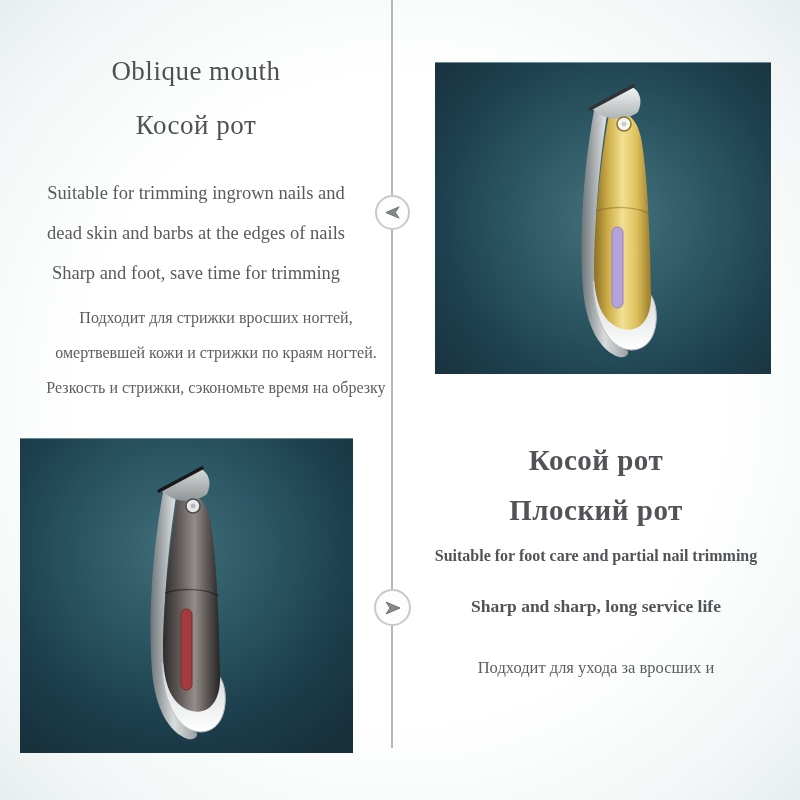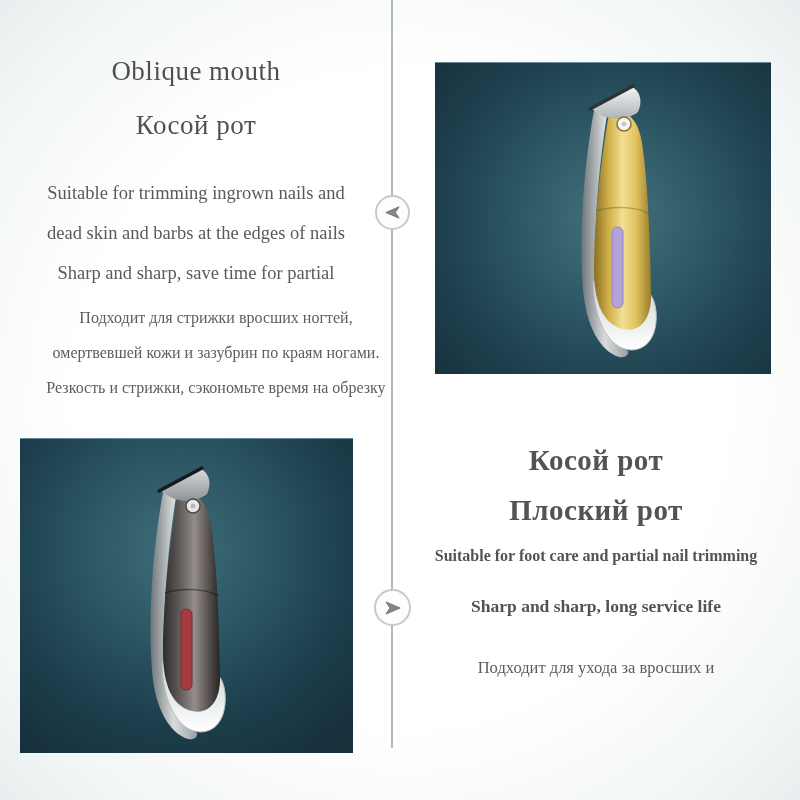--- a/index.html
+++ b/index.html
@@ -52,26 +52,26 @@
 <div class="page">
 
   <div class="divider"></div>
 
   <div class="txt col-l h-lg" style="top:56px;">Oblique mouth</div>
   <div class="txt col-l h-lg" style="top:110px;">Косой рот</div>
 
   <div class="txt col-l en-lines" style="top:173px;">
     <div>Suitable for trimming ingrown nails and</div>
     <div>dead skin and barbs at the edges of nails</div>
-    <div>Sharp and sharp, save time for partial</div>
+    <div>Sharp and foot, save time for trimming</div>
   </div>
 
   <div class="txt col-l ru-lines" style="top:300px;padding-left:20px;">
     <div>Подходит для стрижки вросших ногтей,</div>
-    <div>омертвевшей кожи и зазубрин по краям ногами.</div>
+    <div>омертвевшей кожи и стрижки по краям ногтей.</div>
     <div>Резкость и стрижки, сэкономьте время на обрезку</div>
   </div>
 
   <div class="photo photo-tr">
     <svg viewBox="0 0 336 311">
       <defs>
         <linearGradient id="gGold" x1="0" y1="0" x2="1" y2="0">
           <stop offset="0" stop-color="#8a6f24"></stop>
           <stop offset="0.25" stop-color="#cfae49"></stop>
           <stop offset="0.5" stop-color="#f2e092"></stop>

